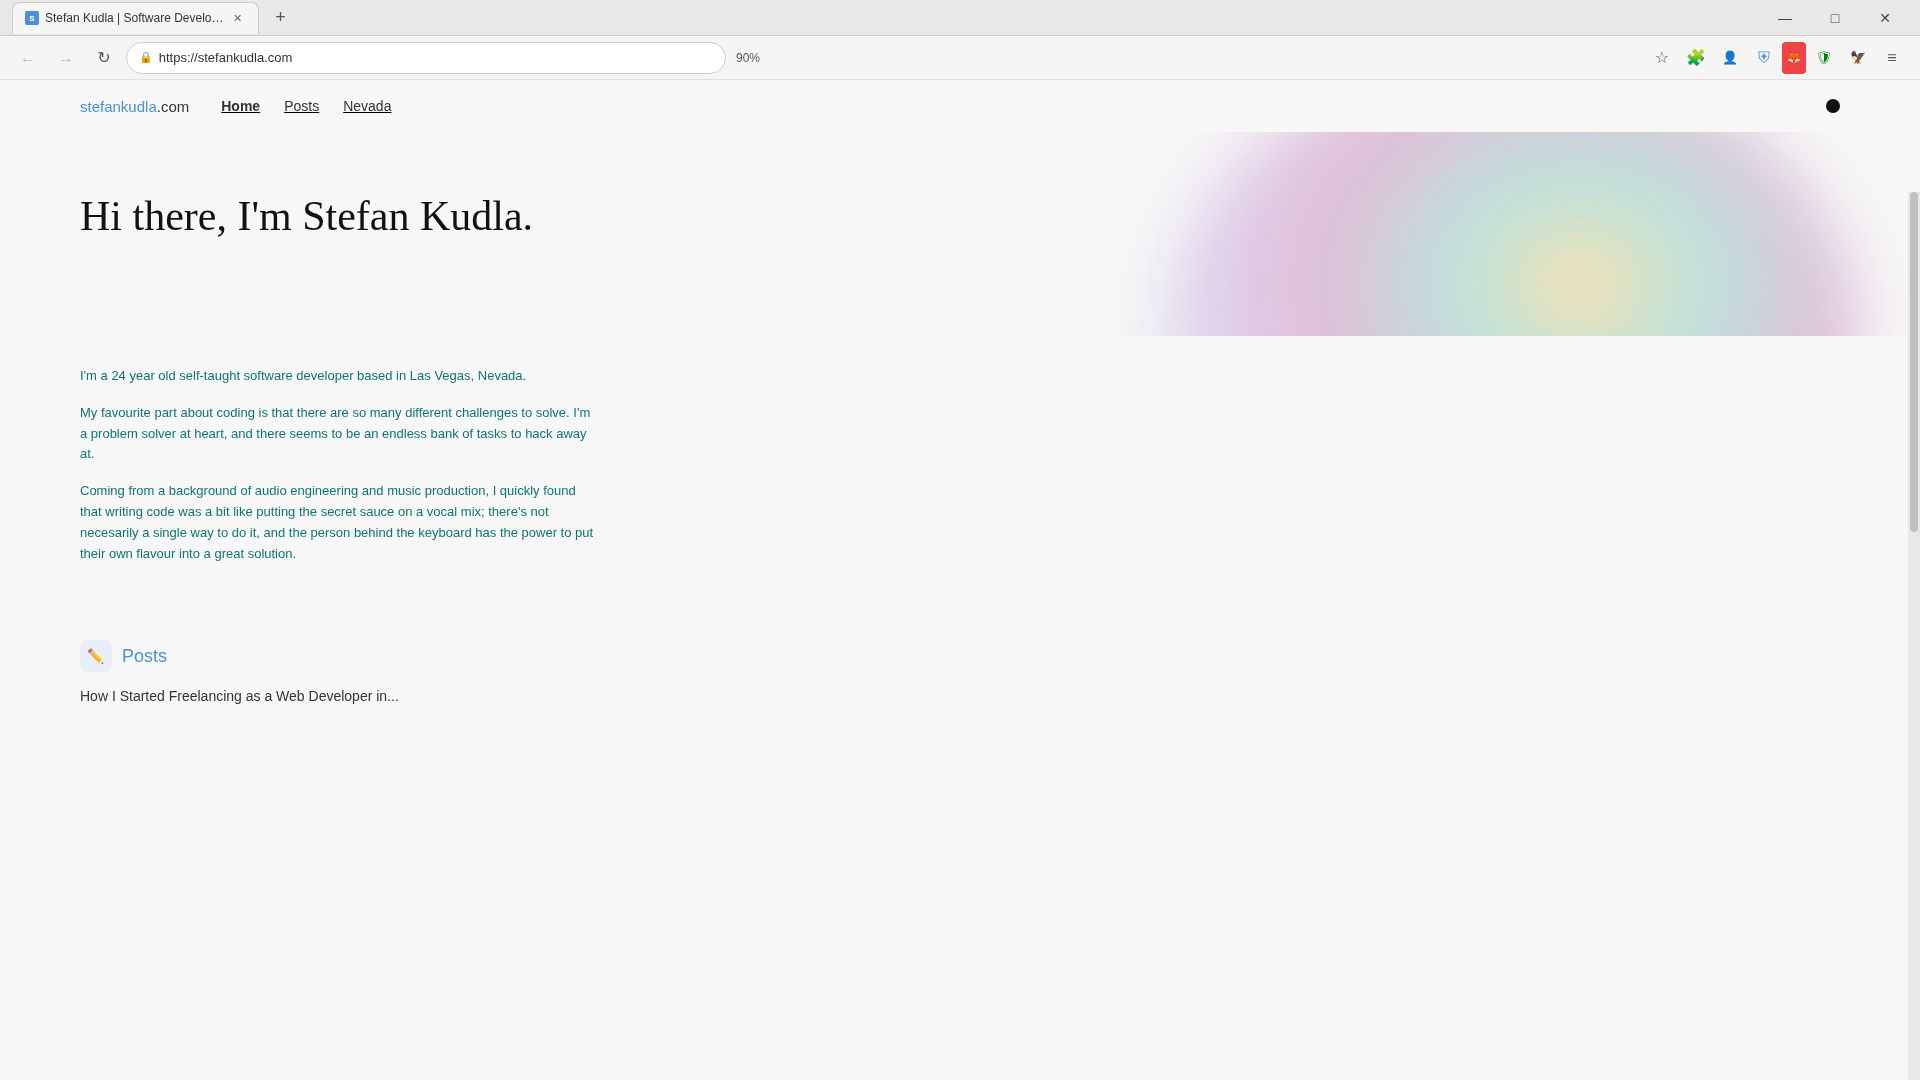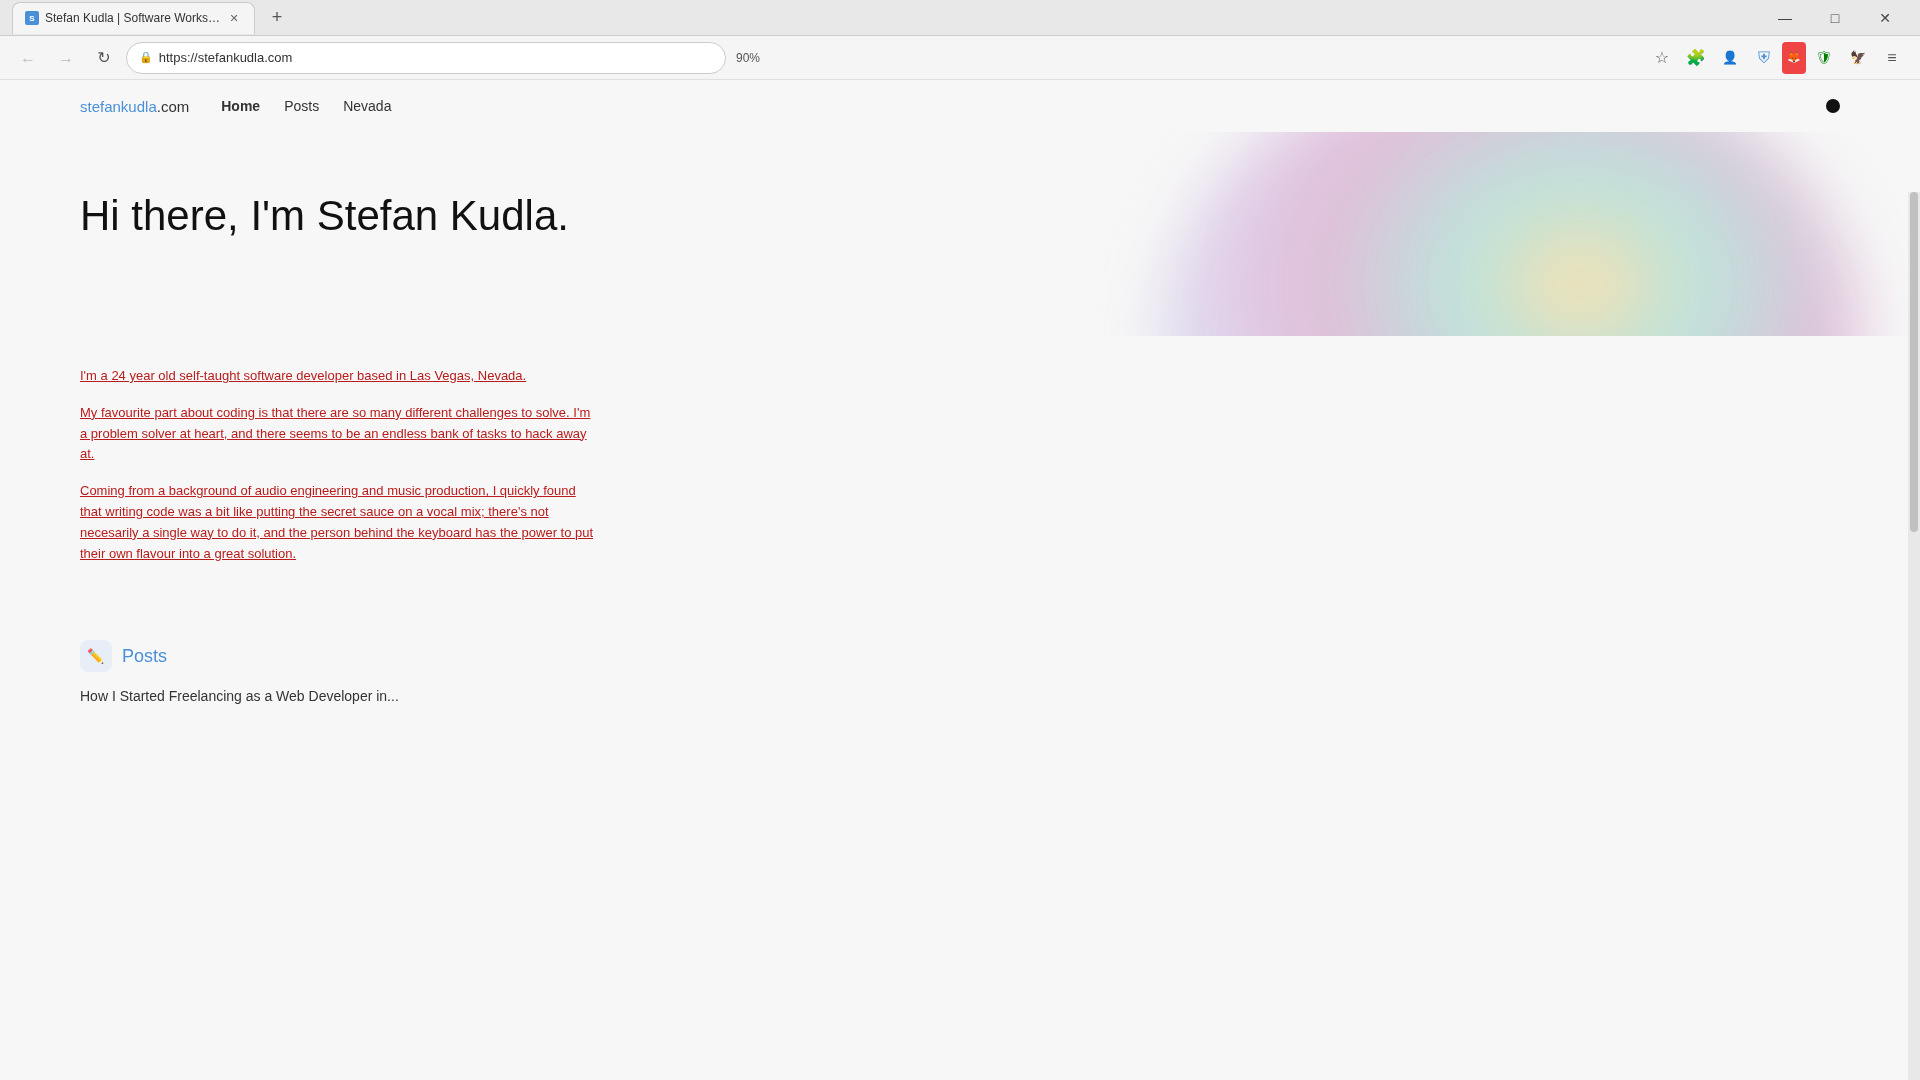--- a/index.html
+++ b/index.html
@@ -146,20 +146,21 @@
     }
     .site-logo {
       font-size: 15px;
       color: #333;
     }
     .site-logo span.blue { color: #4a90d9; }
     .nav-links {
       display: flex;
       gap: 24px;
       align-items: center;
+      text-decoration: underline;
     }
     .nav-link {
       font-size: 14px;
       color: #333;
       text-decoration: none;
       cursor: pointer;
     }
     .nav-link.active { font-weight: 600; }
     .nav-dark-toggle {
       margin-left: auto;
@@ -167,20 +168,21 @@
       background: #111;
       border-radius: 50%;
       cursor: pointer;
     }
 
     
     .hero-section {
       position: relative;
       padding: 60px 80px 80px;
       overflow: hidden;
+      font-family: Liberation Serif, serif;
     }
 
     
     .gradient-blob {
       position: absolute;
       top: -80px;
       right: 60px;
       width: 700px;
       height: 580px;
       background: radial-gradient(
@@ -220,25 +222,24 @@
       padding: 30px 80px 40px;
     }
     .about-title {
       font-size: 24px;
       font-weight: 400;
       color: #111;
       margin-bottom: 20px;
     }
     .about-para {
       font-size: 13px;
-      color: #b91c1c;
+      color: #0f766e;
       line-height: 1.6;
       max-width: 520px;
       margin-bottom: 16px;
-      text-decoration: underline;
     }
 
     
     .posts-section {
       padding: 20px 80px 0;
     }
     .posts-header {
       display: flex;
       align-items: center;
       gap: 10px;
@@ -281,21 +282,21 @@
     }
   </style>
 </head>
 <body>
 
 <div class="browser-window">
 
   <div class="browser-titlebar">
     <div class="browser-tab">
       <div class="tab-favicon">S</div>
-      <span>Stefan Kudla | Software Works…</span>
+      <span>Stefan Kudla | Software Develo…</span>
       <div class="tab-close">✕</div>
     </div>
     <div class="tab-new">+</div>
     <div class="window-controls">
       <div class="wc-btn wc-min">—</div>
       <div class="wc-btn wc-max">□</div>
       <div class="wc-btn wc-close">✕</div>
     </div>
   </div>
 

